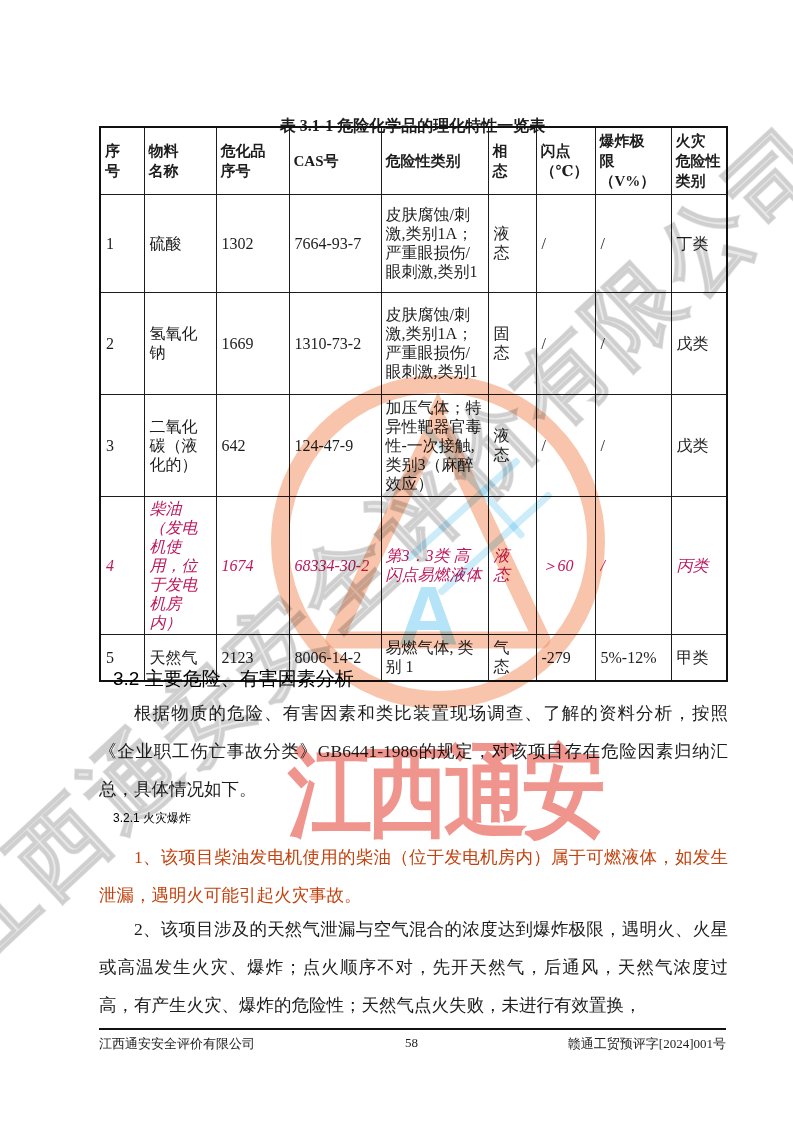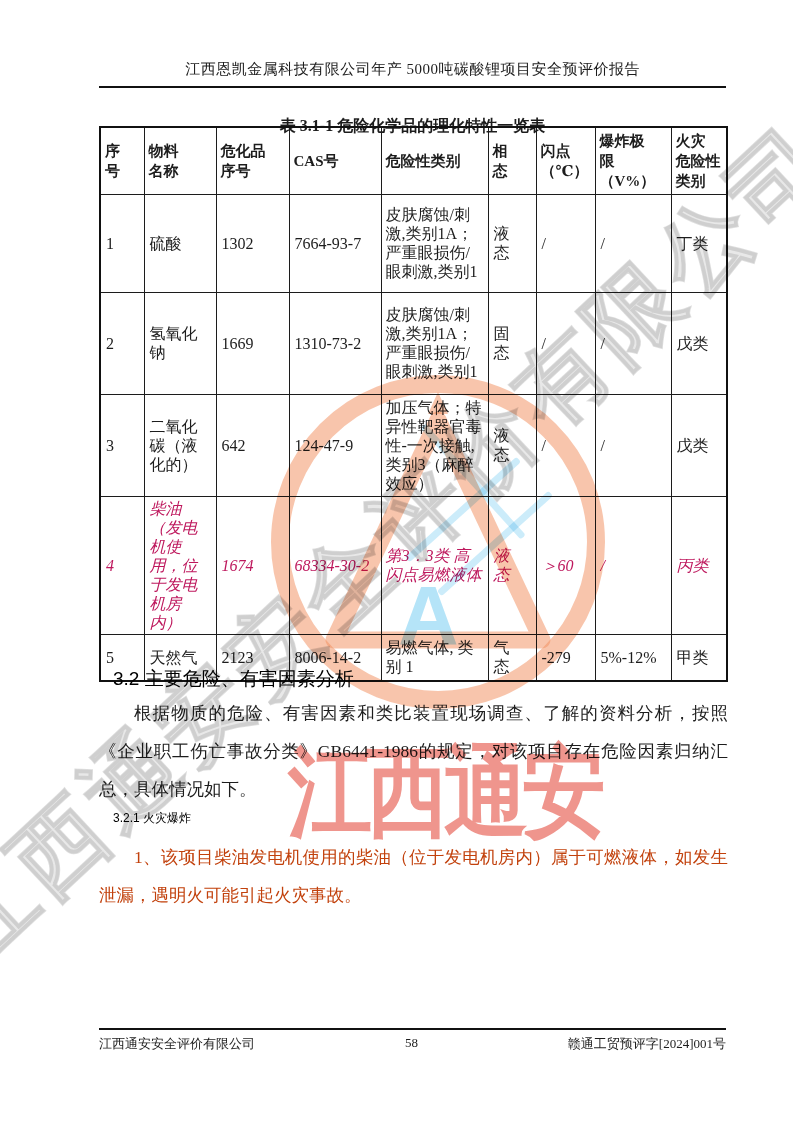--- a/index.html
+++ b/index.html
@@ -106,23 +106,20 @@
     <path d="M 0 -150 L -10 -128 L 10 -128 Z" fill="rgba(241,144,96,0.52)"></path>
   </svg>
 
   <div class="wm wm-blue-a">A</div>
   <div class="wm wm-blue-bar" style="left:388px;top:506px;transform:rotate(-42deg);"></div>
   <div class="wm wm-blue-bar" style="left:420px;top:540px;transform:rotate(-42deg);"></div>
   <div class="wm wm-blue-bar" style="left:398px;top:478px;transform:rotate(48deg);"></div>
 
   <div class="wm wm-red">江西通安</div>
 
-  <div class="header">
-    <span>江西恩凯金属科技有限公司年产 5000吨碳酸锂项目安全预评价报告</span>
-  </div>
 
   <div class="table-title">表 3.1-1 危险化学品的理化特性一览表</div>
 
   <table class="hz">
     <colgroup>
       <col style="width:44px">
         <col style="width:72px">
         <col style="width:73px">
       <col style="width:92px">
         <col style="width:107px">
@@ -212,20 +209,21 @@
       <td>甲类</td>
     </tr>
   </tbody>
     </table>
 
   <div class="h-sec h1">3.2 主要危险、有害因素分析</div>
   <p class="para p1">根据物质的危险、有害因素和类比装置现场调查、了解的资料分析，按照《企业职工伤亡事故分类》GB6441-1986的规定，对该项目存在危险因素归纳汇总，具体情况如下。</p>
 
   <div class="h-sec h2">3.2.1 火灾爆炸</div>
   <p class="para p2">1、该项目柴油发电机使用的柴油（位于发电机房内）属于可燃液体，如发生泄漏，遇明火可能引起火灾事故。</p>
+  <p class="para p3">2、该项目涉及的天然气泄漏与空气混合的浓度达到爆炸极限，遇明火、火星或高温发生火灾、爆炸；点火顺序不对，先开天然气，后通风，天然气浓度过高，有产生火灾、爆炸的危险性；天然气点火失败，未进行有效置换，</p>
 
   <div class="footer">
     <span>江西通安安全评价有限公司</span>
     <span>58</span>
     <span>赣通工贸预评字[2024]001号</span>
   </div>
 
 </div>
 
 </body></html>

